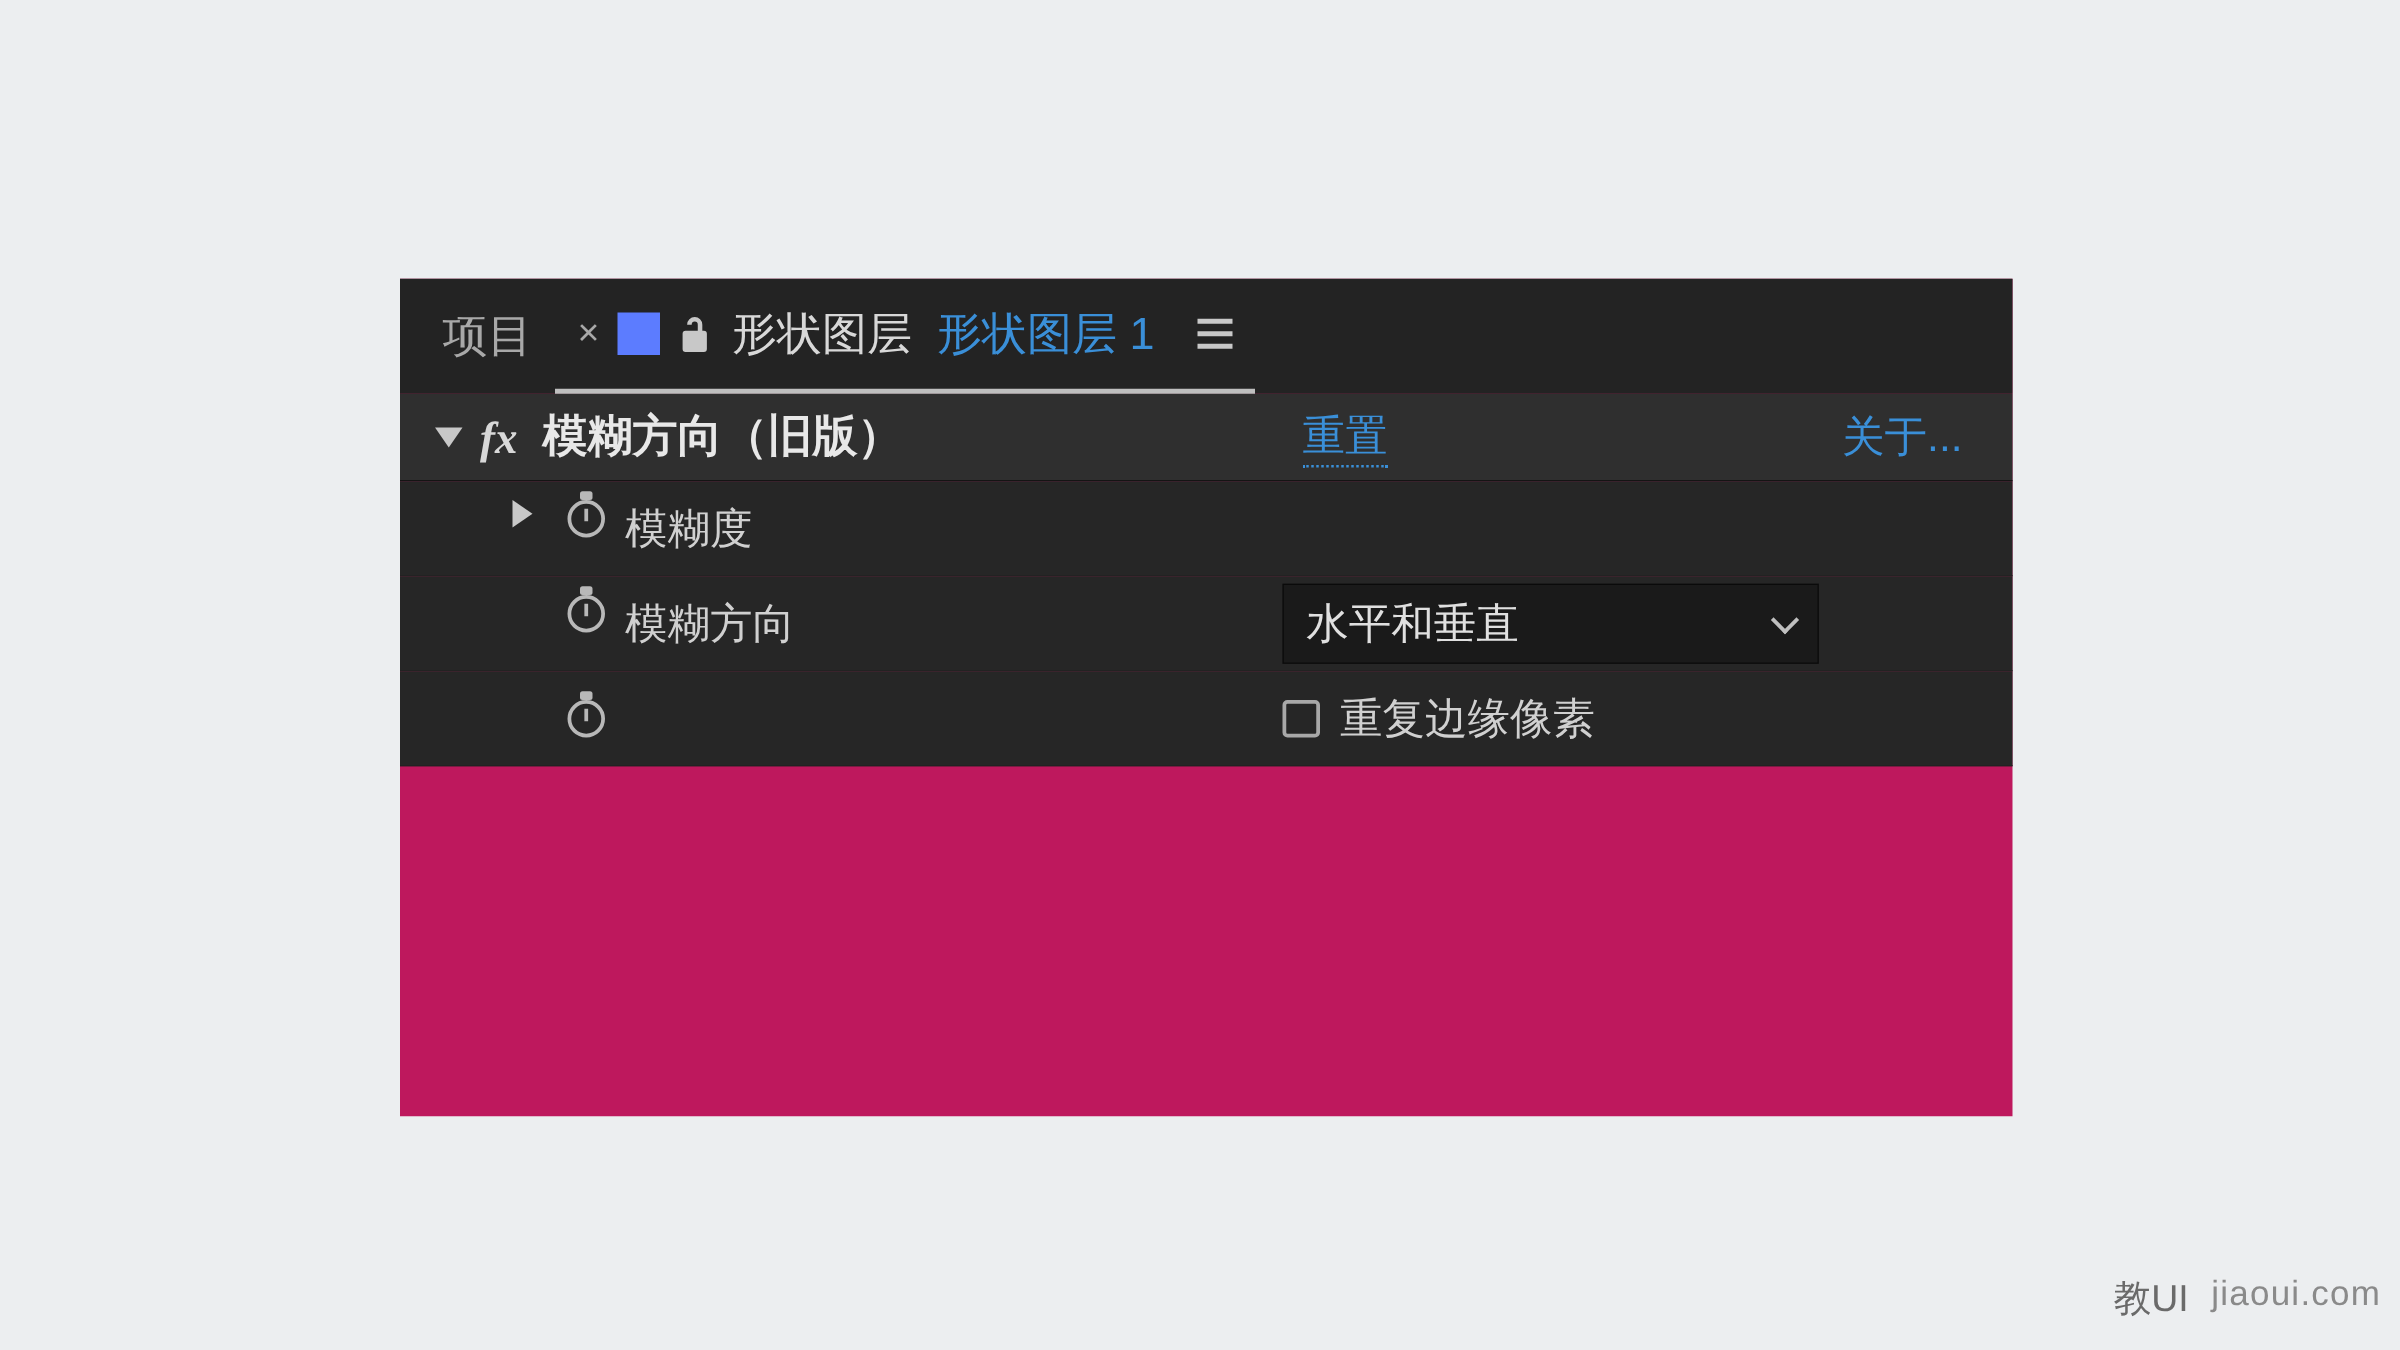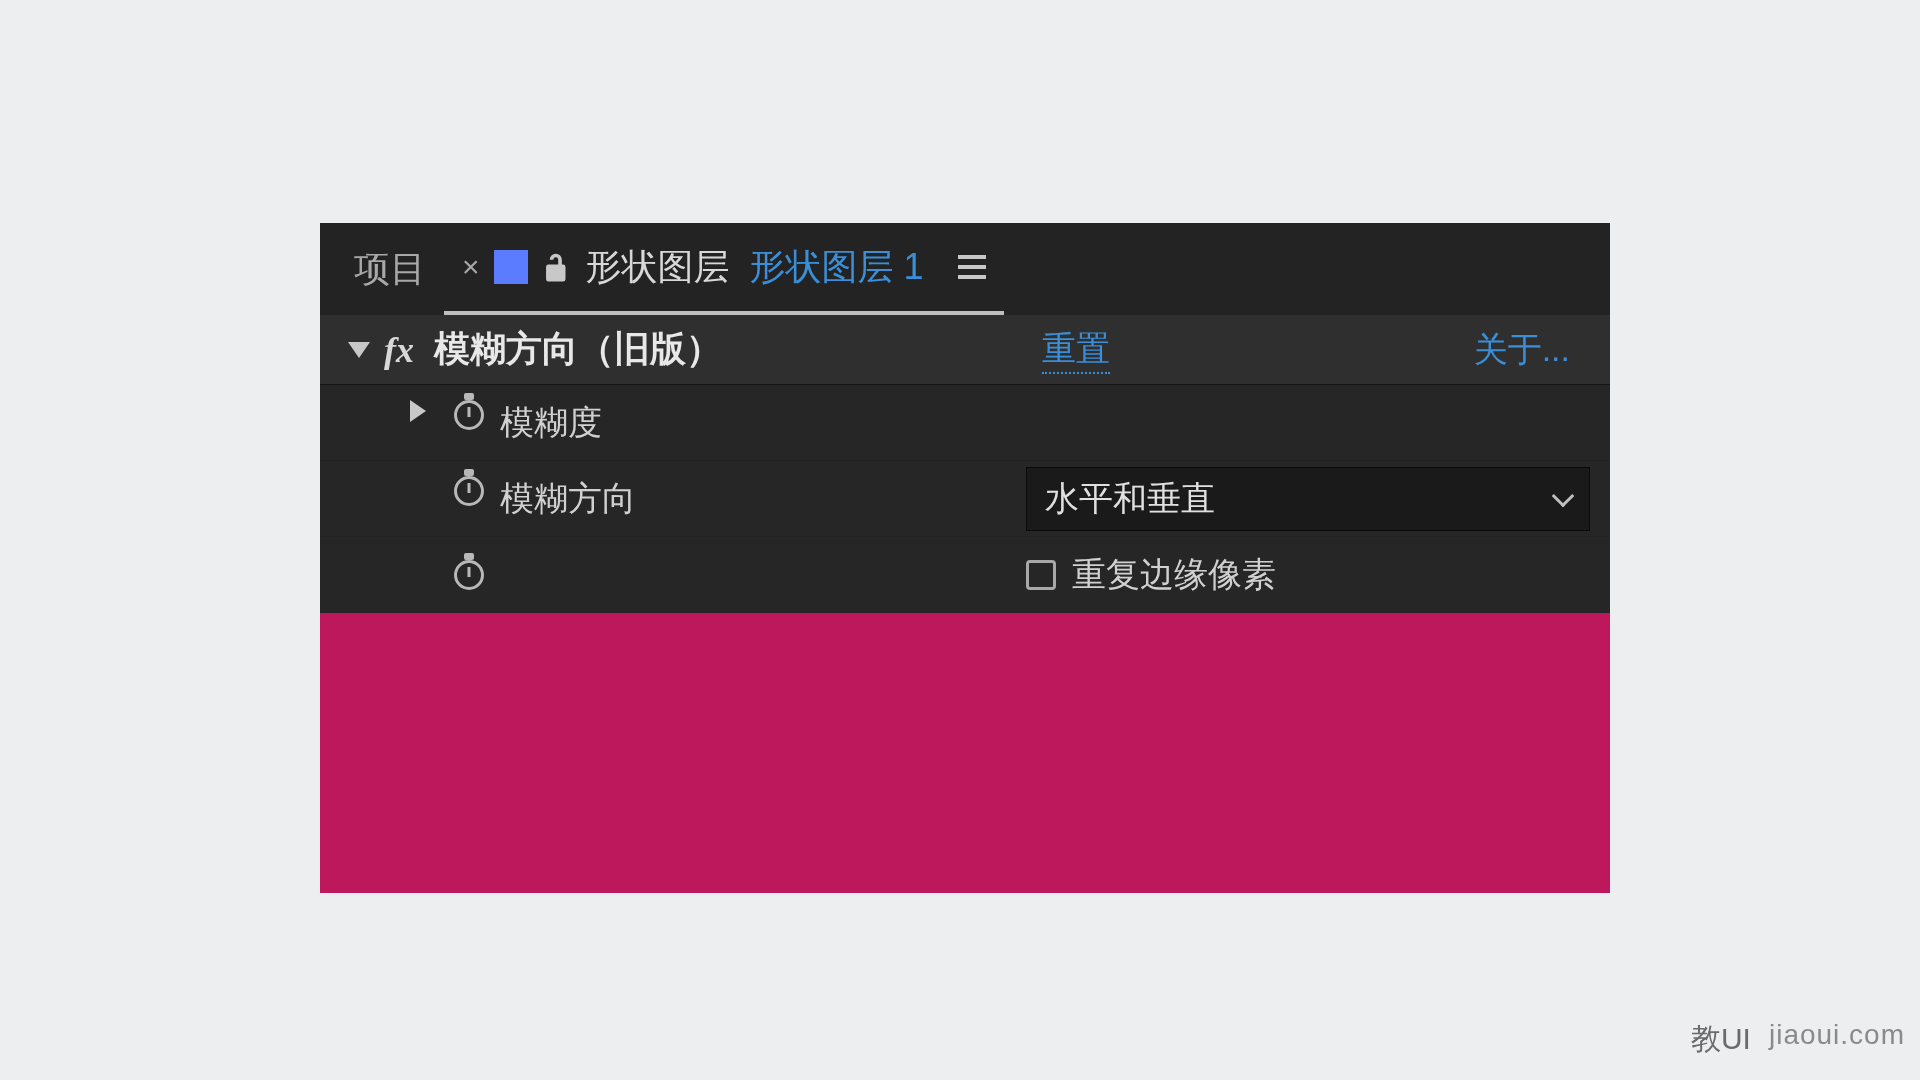--- a/index.html
+++ b/index.html
@@ -179,21 +179,21 @@
       border-bottom: 2px solid #3a8fd8;
       display: inline-block;
     }
     .dropdown {
       display: flex;
       align-items: center;
       justify-content: space-between;
       background: #1a1a1a;
       border: 1px solid #0a0a0a;
       padding: 8px 18px;
-      width: 564px;
+      width: 429px;
       color: #e0e0e0;
       font-size: 34px;
     }
     .chevron {
       width: 16px; height: 16px;
       border-right: 3px solid #c0c0c0;
       border-bottom: 3px solid #c0c0c0;
       transform: rotate(45deg);
       margin-top: -6px;
     }

